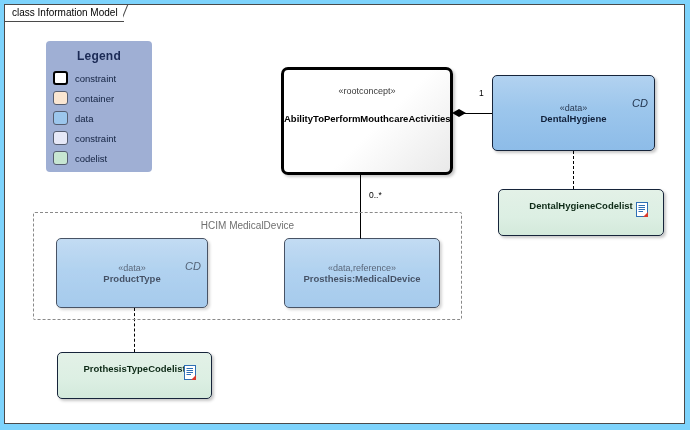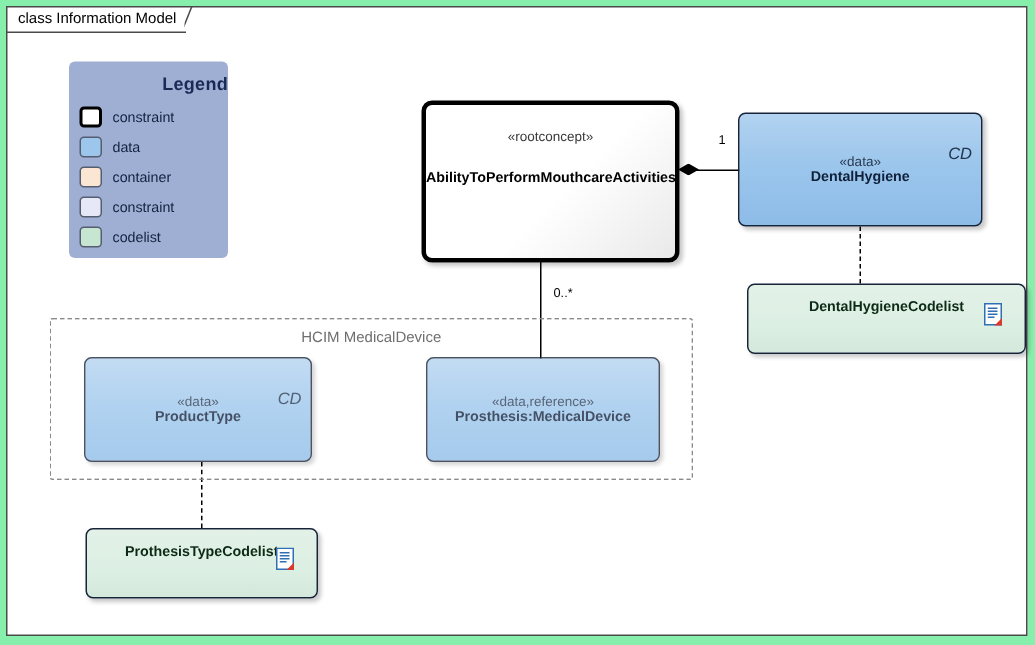--- a/index.html
+++ b/index.html
@@ -7,21 +7,21 @@
     padding: 0;
     background: #ffffff;
   }
   body {
     font-family: "Liberation Sans", sans-serif;
   }
   #canvas {
     position: relative;
     width: 690px;
     height: 430px;
-    background: #86efac;
+    background: #7dd3fc;
     overflow: hidden;
   }
   
   .page-frame {
     position: absolute;
     left: 4px;
     top: 4px;
     width: 681px;
     height: 420px;
     border: 1px solid #4a4a4a;
@@ -75,21 +75,21 @@
     position: absolute;
     left: 46px;
     top: 41px;
     width: 106px;
     height: 131px;
     background: #9fafd4;
     border-radius: 4px;
     box-sizing: border-box;
   }
   .legend-title {
-    text-align: right;
+    text-align: center;
     font-size: 12px;
     font-weight: bold;
     color: #1b2a55;
     margin-top: 8px;
     letter-spacing: .2px;
   }
   .legend-items {
     margin-top: 6px;
     padding-left: 7px;
   }
@@ -258,27 +258,27 @@
   <div class="legend">
     <div class="legend-title">Legend</div>
     <div class="legend-items">
 
       <div class="legend-row">
         <span class="swatch root" style="background:#ffffff;"></span>
         <span class="legend-label">constraint</span>
       </div>
 
       <div class="legend-row">
+        <span class="swatch" style="background:#fae6d2;"></span>
+        <span class="legend-label">container</span>
+      </div>
+
+      <div class="legend-row">
         <span class="swatch" style="background:#9cc6ec;"></span>
         <span class="legend-label">data</span>
-      </div>
-
-      <div class="legend-row">
-        <span class="swatch" style="background:#fae6d2;"></span>
-        <span class="legend-label">container</span>
       </div>
 
       <div class="legend-row">
         <span class="swatch" style="background:#e6e8f7;"></span>
         <span class="legend-label">constraint</span>
       </div>
 
       <div class="legend-row">
         <span class="swatch" style="background:#c7e6d2;"></span>
         <span class="legend-label">codelist</span>
@@ -311,21 +311,21 @@
   </div>
 
   <div class="node data" style="left:492px; top:75px; width:163px; height:76px;">
     <span class="corner-tag">CD</span>
     <div class="center-block">
       <div class="stereo">«data»</div>
       <div class="nm">DentalHygiene</div>
     </div>
   </div>
 
-  <div class="node codelist" style="left:498px; top:189px; width:186px; height:47px;">
+  <div class="node codelist" style="left:498px; top:189px; width:166px; height:47px;">
     <div class="center-block">
       <div class="nm">DentalHygieneCodelist</div>
     </div>
     <svg class="doc-icon" viewBox="0 0 13 16">
       <rect x="0.5" y="0.5" width="11" height="14" fill="#ffffff" stroke="#2e6fb5" stroke-width="1"></rect>
       <line x1="2.5" y1="3.5" x2="9" y2="3.5" stroke="#2e6fb5" stroke-width="1"></line>
       <line x1="2.5" y1="5.5" x2="9" y2="5.5" stroke="#2e6fb5" stroke-width="1"></line>
       <line x1="2.5" y1="7.5" x2="9" y2="7.5" stroke="#2e6fb5" stroke-width="1"></line>
       <line x1="2.5" y1="9.5" x2="7" y2="9.5" stroke="#2e6fb5" stroke-width="1"></line>
       <polygon points="7,15 12,15 12,10" fill="#d93a2b"></polygon>

